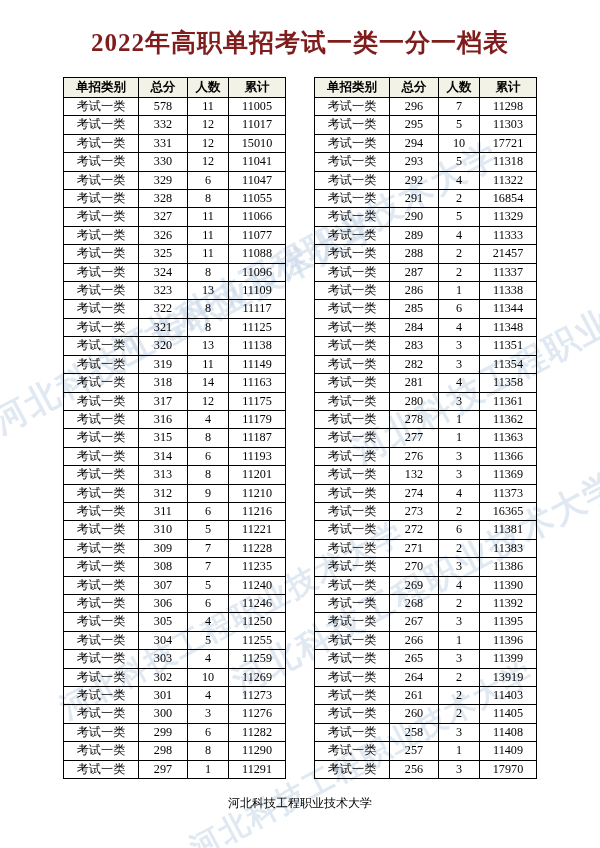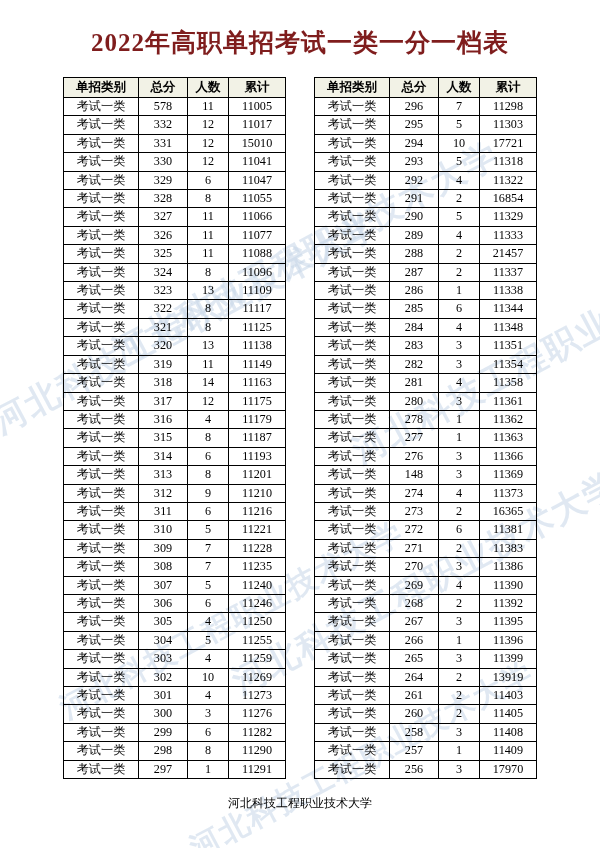--- a/index.html
+++ b/index.html
@@ -480,21 +480,21 @@
             <td class="col-cum">11363</td>
           </tr>
           <tr>
             <td class="col-cat">考试一类</td>
             <td class="col-score">276</td>
             <td class="col-count">3</td>
             <td class="col-cum">11366</td>
           </tr>
           <tr>
             <td class="col-cat">考试一类</td>
-            <td class="col-score">148</td>
+            <td class="col-score">132</td>
             <td class="col-count">3</td>
             <td class="col-cum">11369</td>
           </tr>
           <tr>
             <td class="col-cat">考试一类</td>
             <td class="col-score">274</td>
             <td class="col-count">4</td>
             <td class="col-cum">11373</td>
           </tr>
           <tr>

